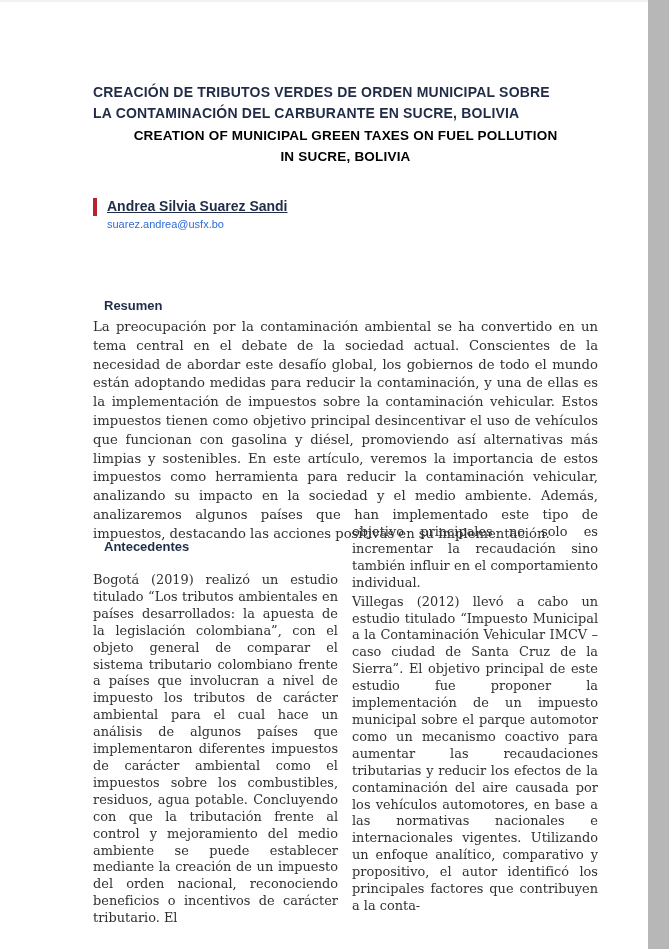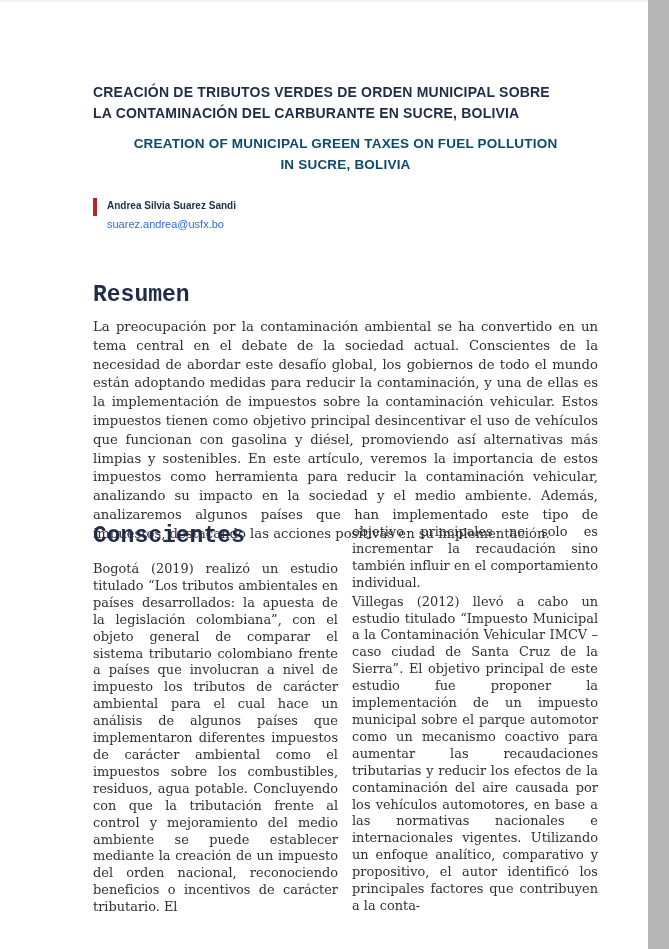--- a/index.html
+++ b/index.html
@@ -42,64 +42,65 @@
   }
   .title-es {
     top: 82px;
     font-weight: bold;
     font-size: 14px;
     line-height: 21px;
     letter-spacing: 0.2px;
     color: #1f2b47;
   }
   .title-en {
-    top: 133px;
+    top: 125px;
     text-align: center;
     font-weight: bold;
     font-size: 13.5px;
     line-height: 21px;
     letter-spacing: 0.2px;
-    color: #0c4a6e;
+    color: #000000;
   }
   .title-line { display: block; }
   .author-block {
     top: 196px;
     padding-left: 14px;
   }
   .author-accent {
     position: absolute;
     left: 0;
     top: 2px;
     width: 4px;
     height: 18px;
     background: #b6252f;
   }
   .author-name {
-    font-size: 10px;
+    font-size: 14px;
     font-weight: bold;
     color: #1f2b47;
     line-height: 20px;
+    text-decoration: underline;
   }
   .author-orcid {
     margin-top: 5px;
     font-size: 11.5px;
     line-height: 17px;
     color: #3d5181;
     cursor: pointer;
   }
   .author-email {
     font-size: 11px;
     line-height: 17px;
     color: #2d6cd6;
     cursor: pointer;
   }
   h2.section-heading {
-    margin: 0;
-    font-family: Liberation Mono, monospace;
-    font-size: 23px;
+    margin: 11px;
+    font-family: Liberation Sans, sans-serif;
+    font-size: 13px;
     font-weight: bold;
     color: #1f2b47;
     line-height: 24px;
   }
   .resumen-heading-wrap {
     top: 283px;
   }
   .abstract {
     top: 318px;
     font-family: "DejaVu Serif", serif;
@@ -151,21 +152,21 @@
   </div>
 
   <div class="content resumen-heading-wrap">
     <h2 class="section-heading">Resumen</h2>
   </div>
 
   <div class="content abstract">La preocupación por la contaminación ambiental se ha convertido en un tema central en el debate de la sociedad actual. Conscientes de la necesidad de abordar este desafío global, los gobiernos de todo el mundo están adoptando medidas para reducir la contaminación, y una de ellas es la implementación de impuestos sobre la contaminación vehicular. Estos impuestos tienen como objetivo principal desincentivar el uso de vehículos que funcionan con gasolina y diésel, promoviendo así alternativas más limpias y sostenibles. En este artículo, veremos la importancia de estos impuestos como herramienta para reducir la contaminación vehicular, analizando su impacto en la sociedad y el medio ambiente. Además, analizaremos algunos países que han implementado este tipo de impuestos, destacando las acciones positivas en su implementación.</div>
 
   <div class="content antecedentes">
     <div class="col col-left">
-      <h2 class="section-heading">Conscientes</h2>
+      <h2 class="section-heading">Antecedentes</h2>
       <p>Bogotá (2019) realizó un estudio titulado “Los tributos ambientales en países desarrollados: la apuesta de la legislación colombiana”, con el objeto general de comparar el sistema tributario colombiano frente a países que involucran a nivel de impuesto los tributos de carácter ambiental para el cual hace un análisis de algunos países que implementaron diferentes impuestos de carácter ambiental como el impuestos sobre los combustibles, residuos, agua potable. Concluyendo con que la tributación frente al control y mejoramiento del medio ambiente se puede establecer mediante la creación de un impuesto del orden nacional, reconociendo beneficios o incentivos de carácter tributario. El</p>
     </div>
     <div class="col col-right">
       <p>objetivo principales no solo es incrementar la recaudación sino también influir en el comportamiento individual.</p>
       <p>Villegas (2012) llevó a cabo un estudio titulado “Impuesto Municipal a la Contaminación Vehicular IMCV – caso ciudad de Santa Cruz de la Sierra”. El objetivo principal de este estudio fue proponer la implementación de un impuesto municipal sobre el parque automotor como un mecanismo coactivo para aumentar las recaudaciones tributarias y reducir los efectos de la contaminación del aire causada por los vehículos automotores, en base a las normativas nacionales e internacionales vigentes. Utilizando un enfoque analítico, comparativo y propositivo, el autor identificó los principales factores que contribuyen a la conta-</p>
     </div>
   </div>
 </div>
 
 <div class="viewer-strip"></div>

